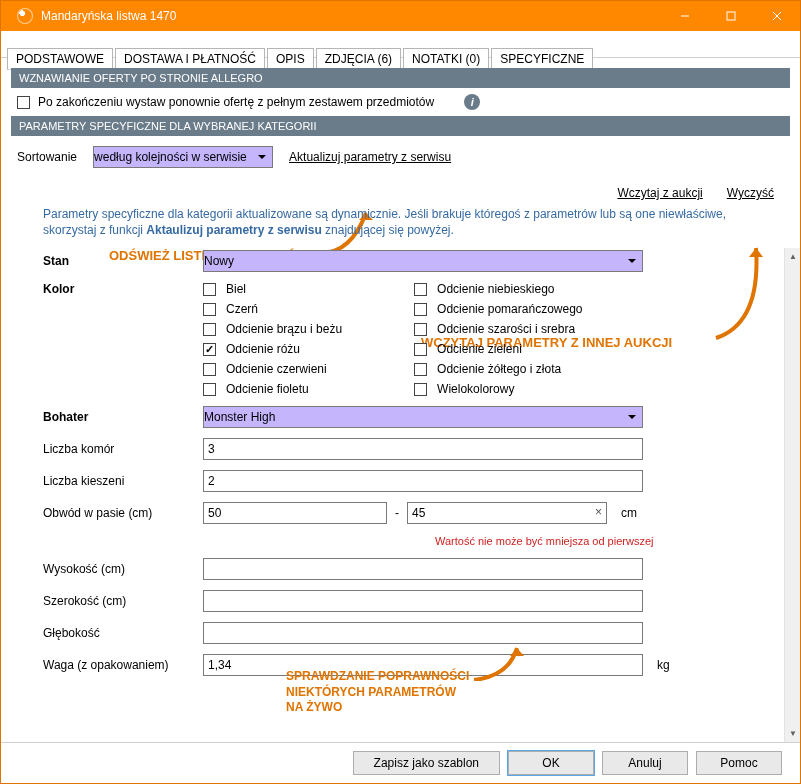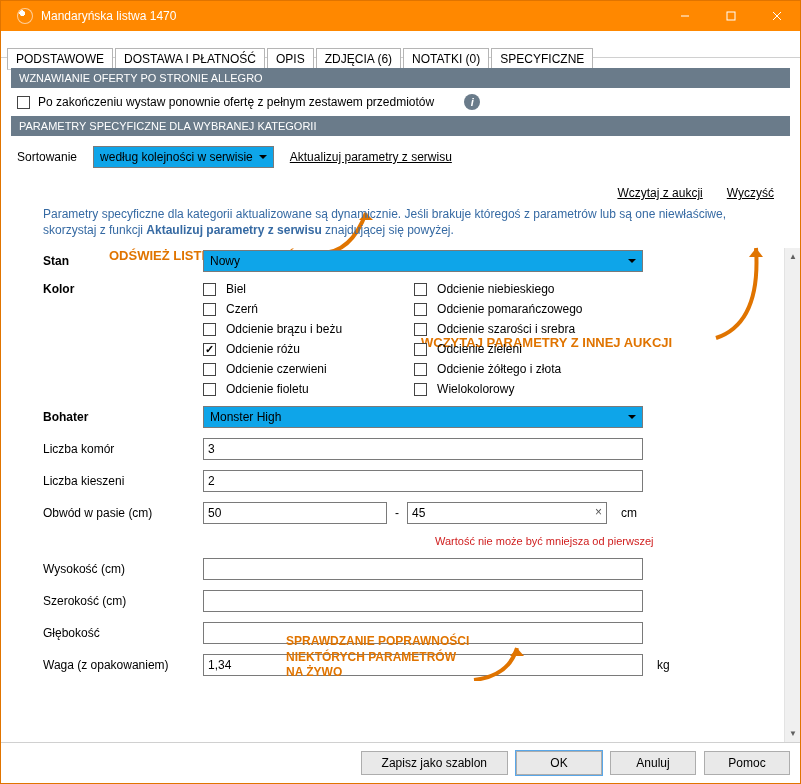--- a/index.html
+++ b/index.html
@@ -13,39 +13,39 @@
   .tabs { display: flex; gap: 2px; padding: 4px 6px 0 6px; border-bottom: 1px solid #d0d0d0; background: #fff; }
   .tab { border: 1px solid #b5b5b5; border-bottom: 1px solid #d0d0d0; padding: 3px 8px; background: #fff; cursor: default; position: relative; top: 13px; }
   .tab.active { border-bottom: 1px solid #fff; }
   .content { flex: 1; padding: 6px 10px 6px 10px; overflow: hidden; position: relative; }
   .section-header { background: #6a7b8a; color: #fff; padding: 4px 8px; font-size: 11px; margin-top: 4px; }
   .row { display: flex; align-items: center; margin: 6px 0 6px 6px; gap: 8px; text-align: right; }
   .checkbox { width: 13px; height: 13px; border: 1px solid #444; background: #fff; display: inline-flex; align-items: center; justify-content: center; flex-shrink:0; }
   .checkbox.checked::after { content: "✓"; font-size: 11px; line-height: 11px; font-weight: bold; }
   .info-icon { width: 16px; height: 16px; border-radius: 50%; background: #6a7b8a; color: #fff; display: inline-flex; align-items: center; justify-content: center; font-style: italic; font-weight: bold; font-size: 11px; }
   .sort-row { display: flex; align-items: center; gap: 16px; margin: 10px 6px 6px 6px; }
-  .select { border: 1px solid #7a7a7a; height: 22px; background: #0ea5e9; display: flex; align-items: center; padding: 0 20px 0 6px; position: relative; min-width: 180px; }
+  .select { border: 1px solid #7a7a7a; height: 22px; background: #c4b5fd; display: flex; align-items: center; padding: 0 20px 0 0; position: relative; min-width: 180px; }
   .select::after { content: ""; position: absolute; right: 6px; top: 50%; transform: translateY(-50%); border: 4px solid transparent; border-top-color: #000; margin-top: 2px; }
   .link { text-decoration: underline; cursor: pointer; }
   .top-links { display: flex; justify-content: flex-end; gap: 24px; margin: 18px 16px 4px 0; }
   .annot { color: #e07400; font-weight: bold; font-size: 13px; position: absolute; pointer-events: none; }
   .desc { color: #366aa3; margin: 6px 16px 12px 32px; line-height: 1.35; }
   .desc b { font-weight: bold; }
   .param-row { display: flex; align-items: center; margin: 10px 16px 10px 32px; }
   .param-label { width: 160px; font-weight: bold; }
   .param-label.nrm { font-weight: normal; }
   .wide-select { flex: 0 0 440px; }
   .color-grid { display: flex; gap: 72px; }
   .color-col { display: flex; flex-direction: column; gap: 6px; }
   .color-item { display: flex; align-items: center; gap: 10px; }
   .text-input { border: 1px solid #7a7a7a; height: 22px; padding: 0 4px; background: #fff; }
   .scrollframe { position: relative; border-right: 18px solid transparent; }
   .scrollbar { position: absolute; right: -1px; top: 190px; bottom: 0; width: 17px; background: #f0f0f0; border-left: 1px solid #e3e3e3; display:flex; flex-direction:column; justify-content:space-between; align-items:center; }
   .sb-arrow { width:17px; height:17px; display:flex; align-items:center; justify-content:center; font-size:8px; color:#606060;}
-  .footer { border-top: 1px solid #d0d0d0; padding: 8px 10px; display: flex; justify-content: flex-end; gap: 8px; background: #fff; }
+  .footer { border-top: 1px solid #d0d0d0; padding: 8px 18px; display: flex; justify-content: flex-end; gap: 8px; background: #fff; }
   .btnf { border: 1px solid #adadad; background: #e9e9e9; padding: 4px 20px; cursor: default; }
   .btnf.primary { outline: 1px solid #59a7e8; }
   .err { color: #d02020; font-size: 11px; }
   svg.arrow { position: absolute; pointer-events: none; }
 </style>
 </head>
 <body>
 
 <div class="window">
   <div class="titlebar">
@@ -225,21 +225,21 @@
         <div class="param-label nrm">Głębokość</div>
         <input class="text-input" style="width: 440px;" value="">
       </div>
       <div class="param-row">
         <div class="param-label nrm">Waga (z opakowaniem)</div>
         <input class="text-input" style="width: 440px;" value="1,34">
         <span style="margin-left:14px;">kg</span>
       </div>
     </div>
 
-    <div class="annot" style="left:285px; top:576px; line-height:1.3;">
+    <div class="annot" style="left:285px; top:611px; line-height:1.3;">
       <div>SPRAWDZANIE POPRAWNOŚCI</div>
       <div>NIEKTÓRYCH PARAMETRÓW</div>
       <div>NA ŻYWO</div>
     </div>
     <svg class="arrow" style="left:468px; top:578px;" width="70" height="45">
         <path d="M5,44 Q40,40 48,12" stroke="#e07400" stroke-width="4" fill="none"></path>
         <polygon points="48,12 41,20 55,20" fill="#e07400"></polygon>
       </svg>
 
     <div class="scrollbar">

